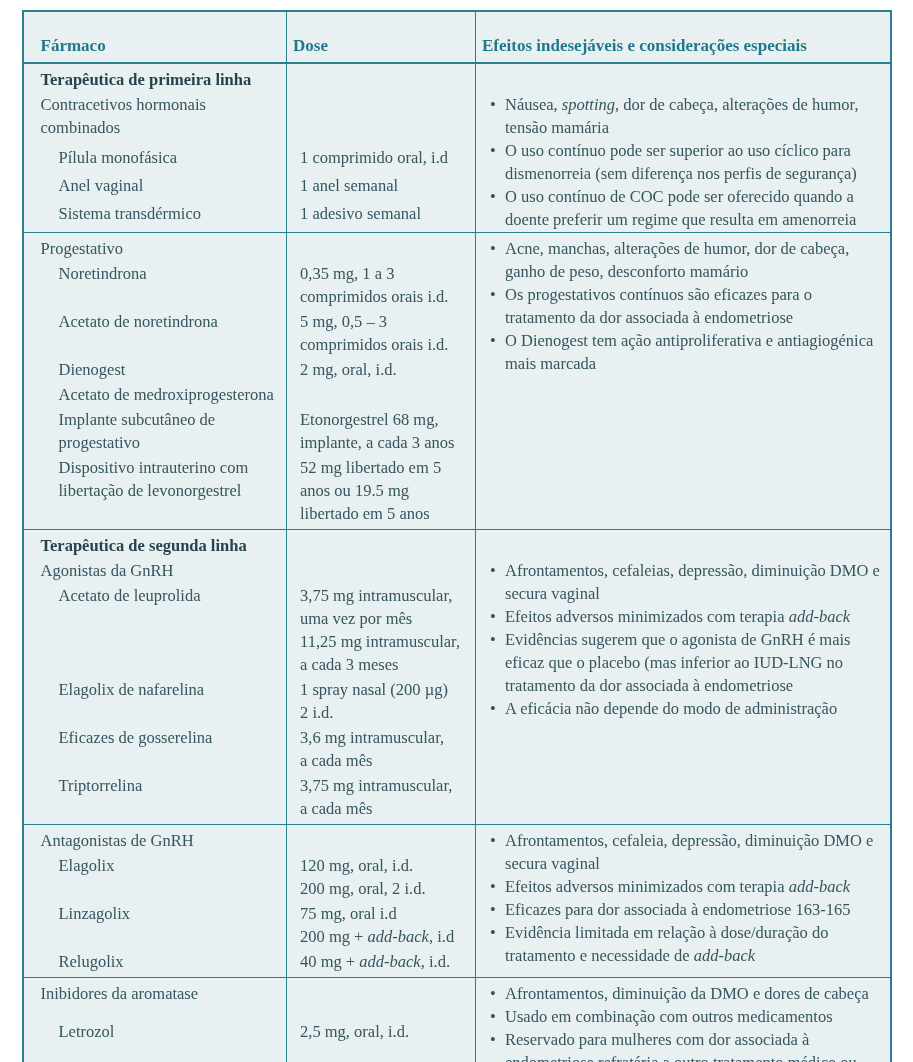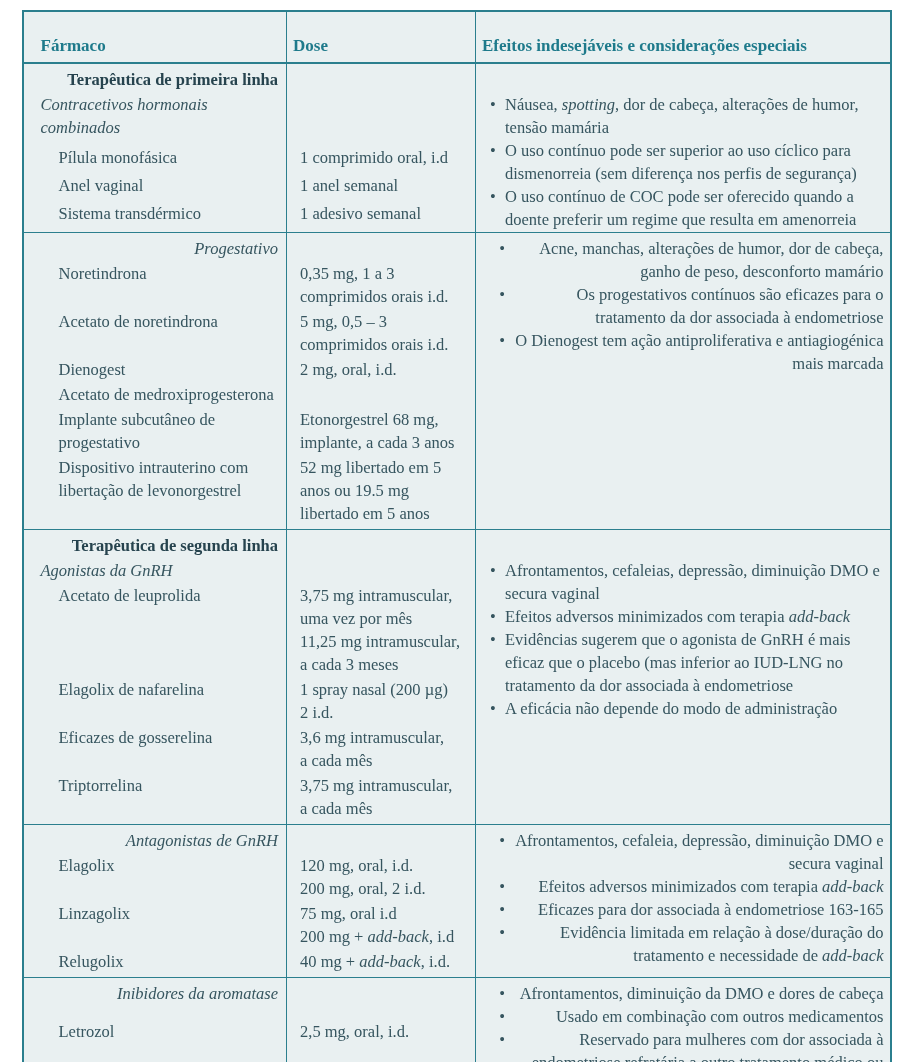--- a/index.html
+++ b/index.html
@@ -43,25 +43,25 @@
   }
   th.c1{text-align:left;padding-left:17px;}
   td{
     vertical-align:top;
     padding:1px 6px 1px 6px;
   }
   td.c1{padding-left:17px;padding-right:8px;}
   td.c2{padding-left:13px;}
   td.c3{padding-left:14px;padding-right:6px;}
   .c2{border-left:1px solid var(--teal);border-right:1px solid var(--teal);}
-  tbody tr:first-child td{padding-top:4px;text-align:right;}
+  tbody tr:first-child td{padding-top:4px;}
   tbody tr:last-child td{padding-bottom:4px;}
   .line{line-height:23px;min-height:23px;}
   .line.heading{font-weight:bold;color:var(--heading);}
-  .line.subheading{font-style:italic;}
+  .line.subheading{}
   .line.drug{padding-left:18px;}
   .bullet{display:flex;line-height:23px;}
   .bullet .dot{flex:none;width:15px;}
   .bullet .btext{flex:1;}
 </style>
 </head>
 <body>
 
 <div class="page">
   <table class="drug-table">

